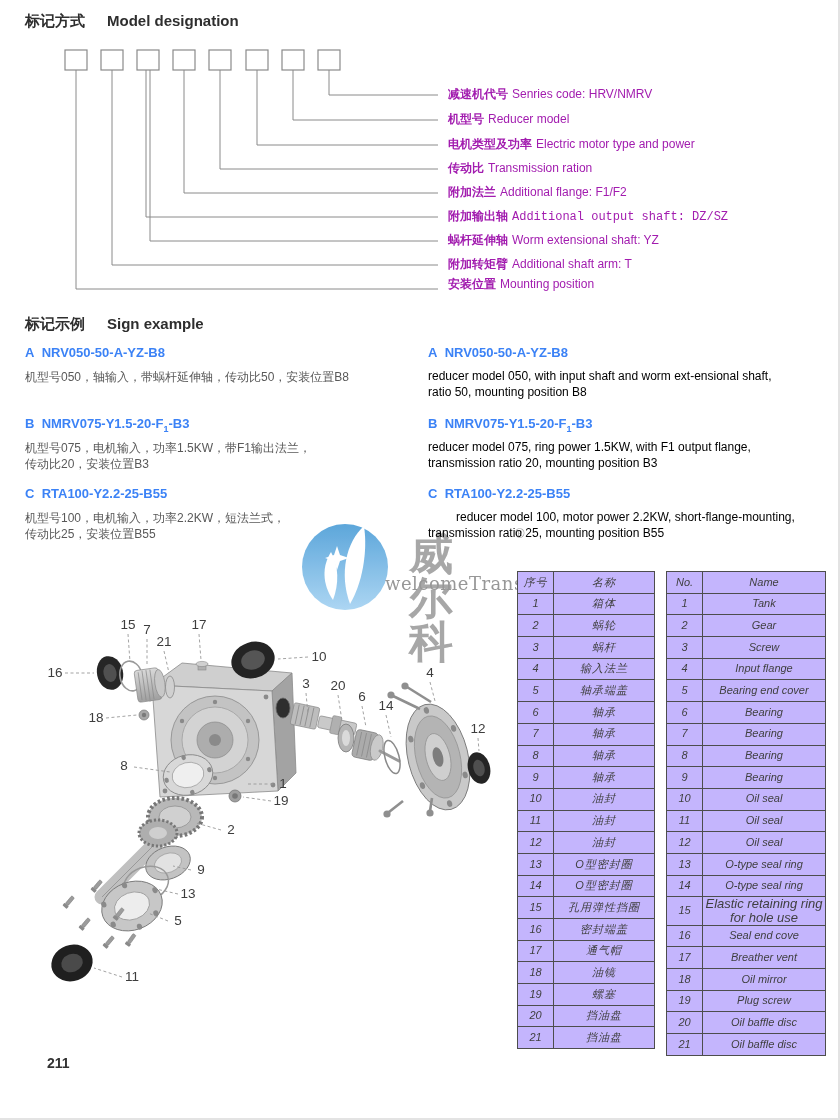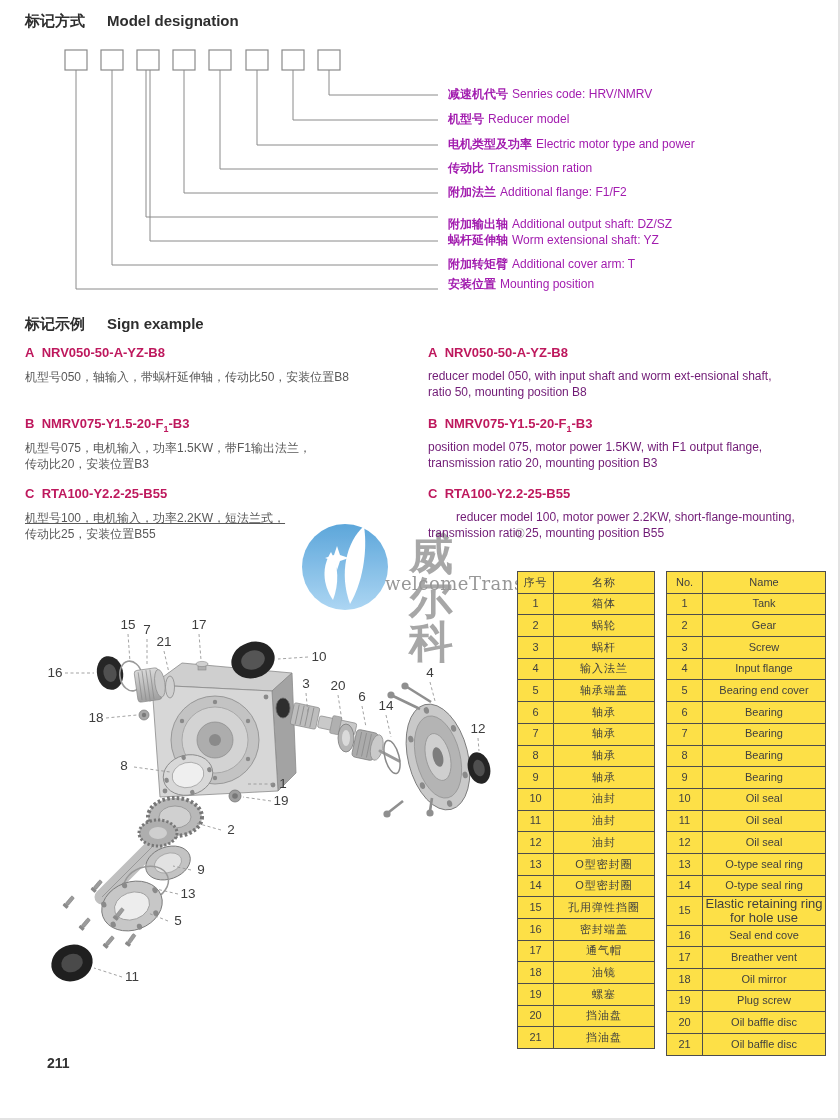--- a/index.html
+++ b/index.html
@@ -6,26 +6,26 @@
   body{
     width:840px;height:1120px;position:relative;background:#ffffff;
     font-family:"Liberation Sans","DejaVu Sans",sans-serif;color:#3a3a3a;
     overflow:hidden;border-right:2px solid #e3e3e3;border-bottom:2px solid #e3e3e3;box-sizing:border-box;
   }
   .abs{position:absolute;}
   .h1{font-size:15px;font-weight:bold;color:#2e2e2e;}
   .h1 .en{margin-left:22px;}
   .deslabel{position:absolute;left:448px;font-size:12px;color:#a21caf;white-space:nowrap;}
   .deslabel .cn{font-weight:bold;margin-right:4px;}
-  .exhead{font-size:13px;font-weight:bold;color:#be185d;white-space:nowrap;}
+  .exhead{font-size:13px;font-weight:bold;color:#3b82f6;white-space:nowrap;}
   .exhead sub{font-size:9px;}
   .exline{font-size:12px;color:#595959;white-space:nowrap;}
-  .excol-en .exline{color:#701a75;text-align:center;}
+  .excol-en .exline{color:#000000;text-align:center;}
   svg text.callout{font-size:13.5px;fill:#3d3d3d;font-family:"Liberation Sans","DejaVu Sans",sans-serif;}
-  .parts-table{border-collapse:collapse;table-layout:fixed;background:#fde047;}
+  .parts-table{border-collapse:collapse;table-layout:fixed;background:#c4b5fd;font-style:italic;}
   .parts-table td,.parts-table th{
     border:1px solid #4d4d4d;font-size:11px;font-weight:normal;color:#3f3f3f;
     text-align:center;vertical-align:middle;padding:0 2px;height:20.7px;line-height:1.05;
     overflow:hidden;
   }
   .parts-table .cjk{letter-spacing:1px;}
   .parts-table td.small{font-size:13px;}
   .logo-cn{font-size:44px;font-weight:bold;color:#a0a0a0;letter-spacing:7px;line-height:1;}
   .logo-reg{font-size:13px;color:#9a9a9a;}
   .logo-en{font-family:"DejaVu Serif","Liberation Serif",serif;font-size:18px;color:#8f8f8f;letter-spacing:0.5px;}
@@ -60,23 +60,23 @@
     <path d="M112,70 V265 H438"></path>
     <path d="M76,70  V289 H438"></path>
   </g>
 </svg>
 
 <div class="deslabel" style="top:86px;"><span class="cn">减速机代号</span><span>Senries code: HRV/NMRV</span></div>
 <div class="deslabel" style="top:111px;"><span class="cn">机型号</span><span>Reducer model</span></div>
 <div class="deslabel" style="top:136px;"><span class="cn">电机类型及功率</span><span>Electric motor type and power</span></div>
 <div class="deslabel" style="top:160px;"><span class="cn">传动比</span><span>Transmission ration</span></div>
 <div class="deslabel" style="top:184px;"><span class="cn">附加法兰</span><span>Additional flange: F1/F2</span></div>
-<div class="deslabel" style="top:216px;"><span class="cn">附加输出轴</span><span>Additional output shaft: DZ/SZ</span></div>
+<div class="deslabel" style="top:208px;font-family:Liberation Mono, monospace;"><span class="cn">附加输出轴</span><span>Additional output shaft: DZ/SZ</span></div>
 <div class="deslabel" style="top:232px;"><span class="cn">蜗杆延伸轴</span><span>Worm extensional shaft: YZ</span></div>
-<div class="deslabel" style="top:256px;"><span class="cn">附加转矩臂</span><span>Additional cover arm: T</span></div>
+<div class="deslabel" style="top:256px;"><span class="cn">附加转矩臂</span><span>Additional shaft arm: T</span></div>
 <div class="deslabel" style="top:276px;"><span class="cn">安装位置</span><span>Mounting position</span></div>
 
 <div class="abs h1" style="left:25px;top:315px;">
   <span>标记示例</span><span class="en">Sign example</span>
 </div>
 
 <div class="abs excol-cn" style="left:25px;top:0;width:395px;">
   <div class="abs exhead" style="top:345px;">
     <span>A</span>&nbsp;&nbsp;<span>NRV050-50-A-YZ-B8</span><sub></sub><span></span>
   </div>
@@ -84,35 +84,35 @@
 
   <div class="abs exhead" style="top:416px;">
     <span>B</span>&nbsp;&nbsp;<span>NMRV075-Y1.5-20-F</span><sub>1</sub><span>-B3</span>
   </div>
   <div class="abs exline" style="top:440px;">机型号075，电机输入，功率1.5KW，带F1输出法兰，</div>
   <div class="abs exline" style="top:456px;">传动比20，安装位置B3</div>
 
   <div class="abs exhead" style="top:486px;">
     <span>C</span>&nbsp;&nbsp;<span>RTA100-Y2.2-25-B55</span><sub></sub><span></span>
   </div>
-  <div class="abs exline" style="top:510px;text-decoration:underline;">机型号100，电机输入，功率2.2KW，短法兰式，</div>
+  <div class="abs exline" style="top:510px;">机型号100，电机输入，功率2.2KW，短法兰式，</div>
   <div class="abs exline" style="top:526px;">传动比25，安装位置B55</div>
 </div>
 
 <div class="abs excol-en" style="left:428px;top:0;width:405px;z-index:2;">
   <div class="abs exhead" style="top:345px;">
     <span>A</span>&nbsp;&nbsp;<span>NRV050-50-A-YZ-B8</span><sub></sub><span></span>
   </div>
   <div class="abs exline" style="top:369px;">reducer model 050, with input shaft and worm ext-ensional shaft,</div>
   <div class="abs exline" style="top:385px;">ratio 50, mounting position B8</div>
 
   <div class="abs exhead" style="top:416px;">
     <span>B</span>&nbsp;&nbsp;<span>NMRV075-Y1.5-20-F</span><sub>1</sub><span>-B3</span>
   </div>
-  <div class="abs exline" style="top:440px;">position model 075, motor power 1.5KW, with F1 output flange,</div>
+  <div class="abs exline" style="top:440px;">reducer model 075, ring power 1.5KW, with F1 output flange,</div>
   <div class="abs exline" style="top:456px;">transmission ratio 20, mounting position B3</div>
 
   <div class="abs exhead" style="top:486px;">
     <span>C</span>&nbsp;&nbsp;<span>RTA100-Y2.2-25-B55</span><sub></sub><span></span>
   </div>
   <div class="abs exline" style="top:510px;padding-left:28px;">reducer model 100, motor power 2.2KW, short-flange-mounting,</div>
   <div class="abs exline" style="top:526px;">transmission ratio 25, mounting position B55</div>
 </div>
 
 <div class="abs" style="left:300px;top:518px;z-index:1;opacity:0.92;">

